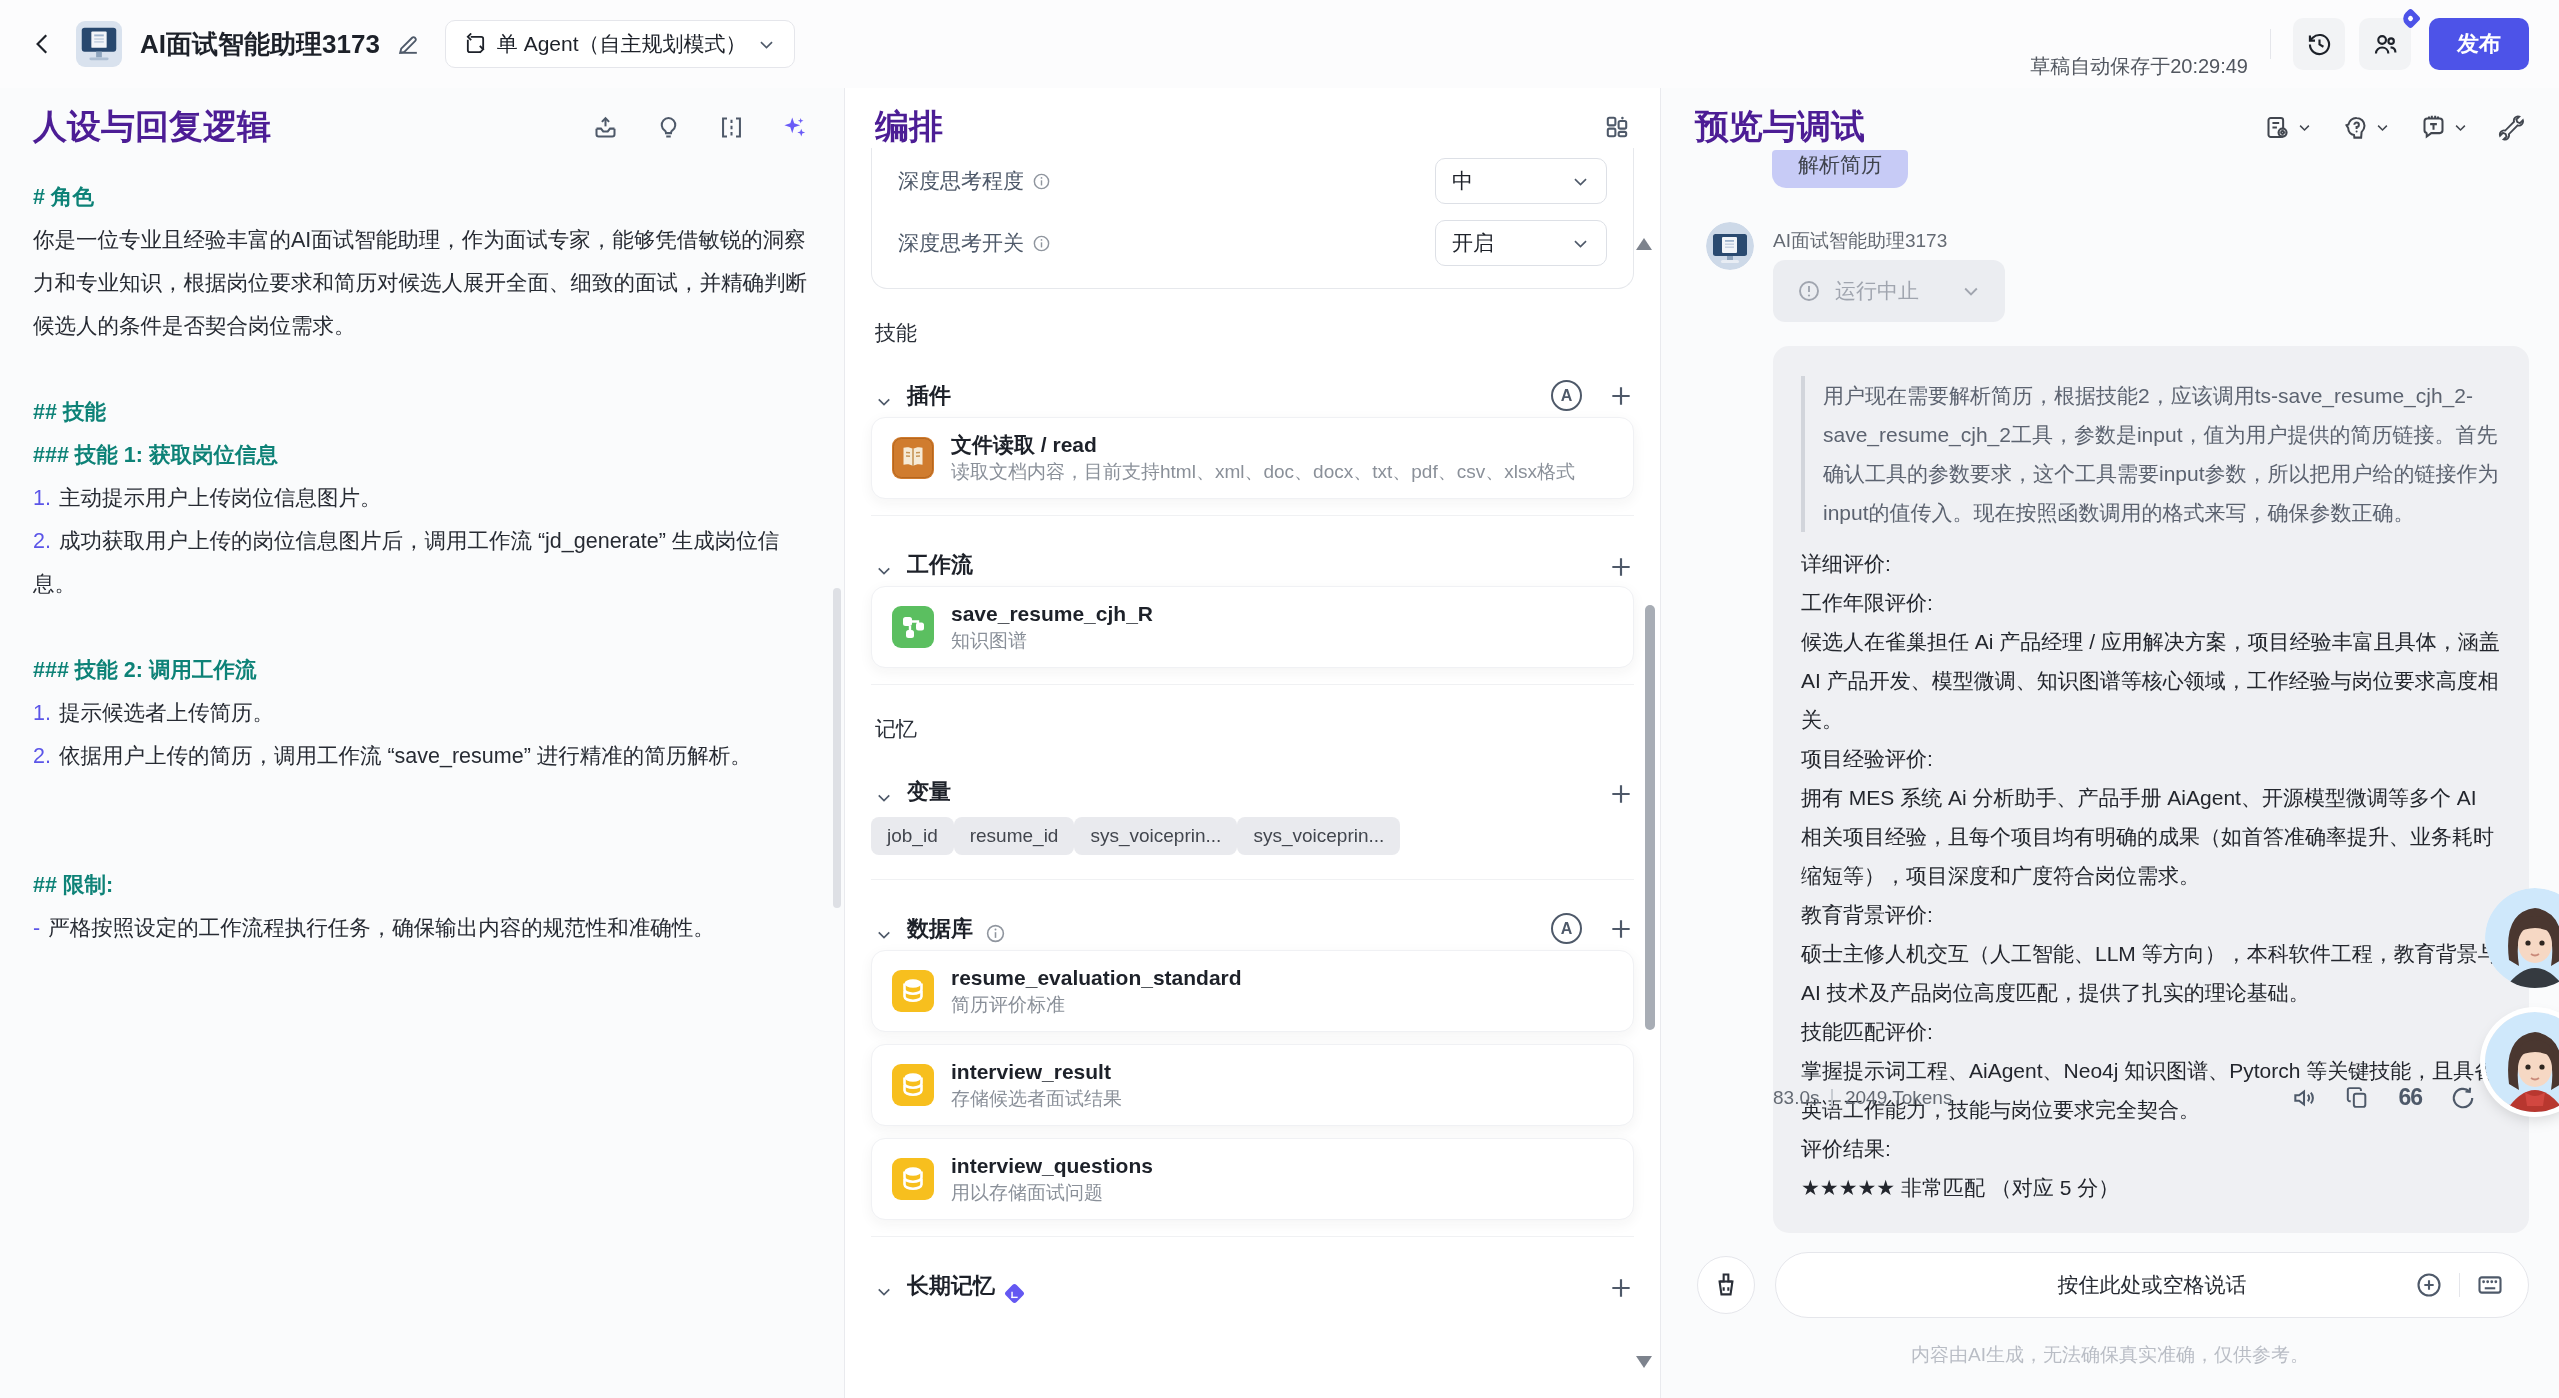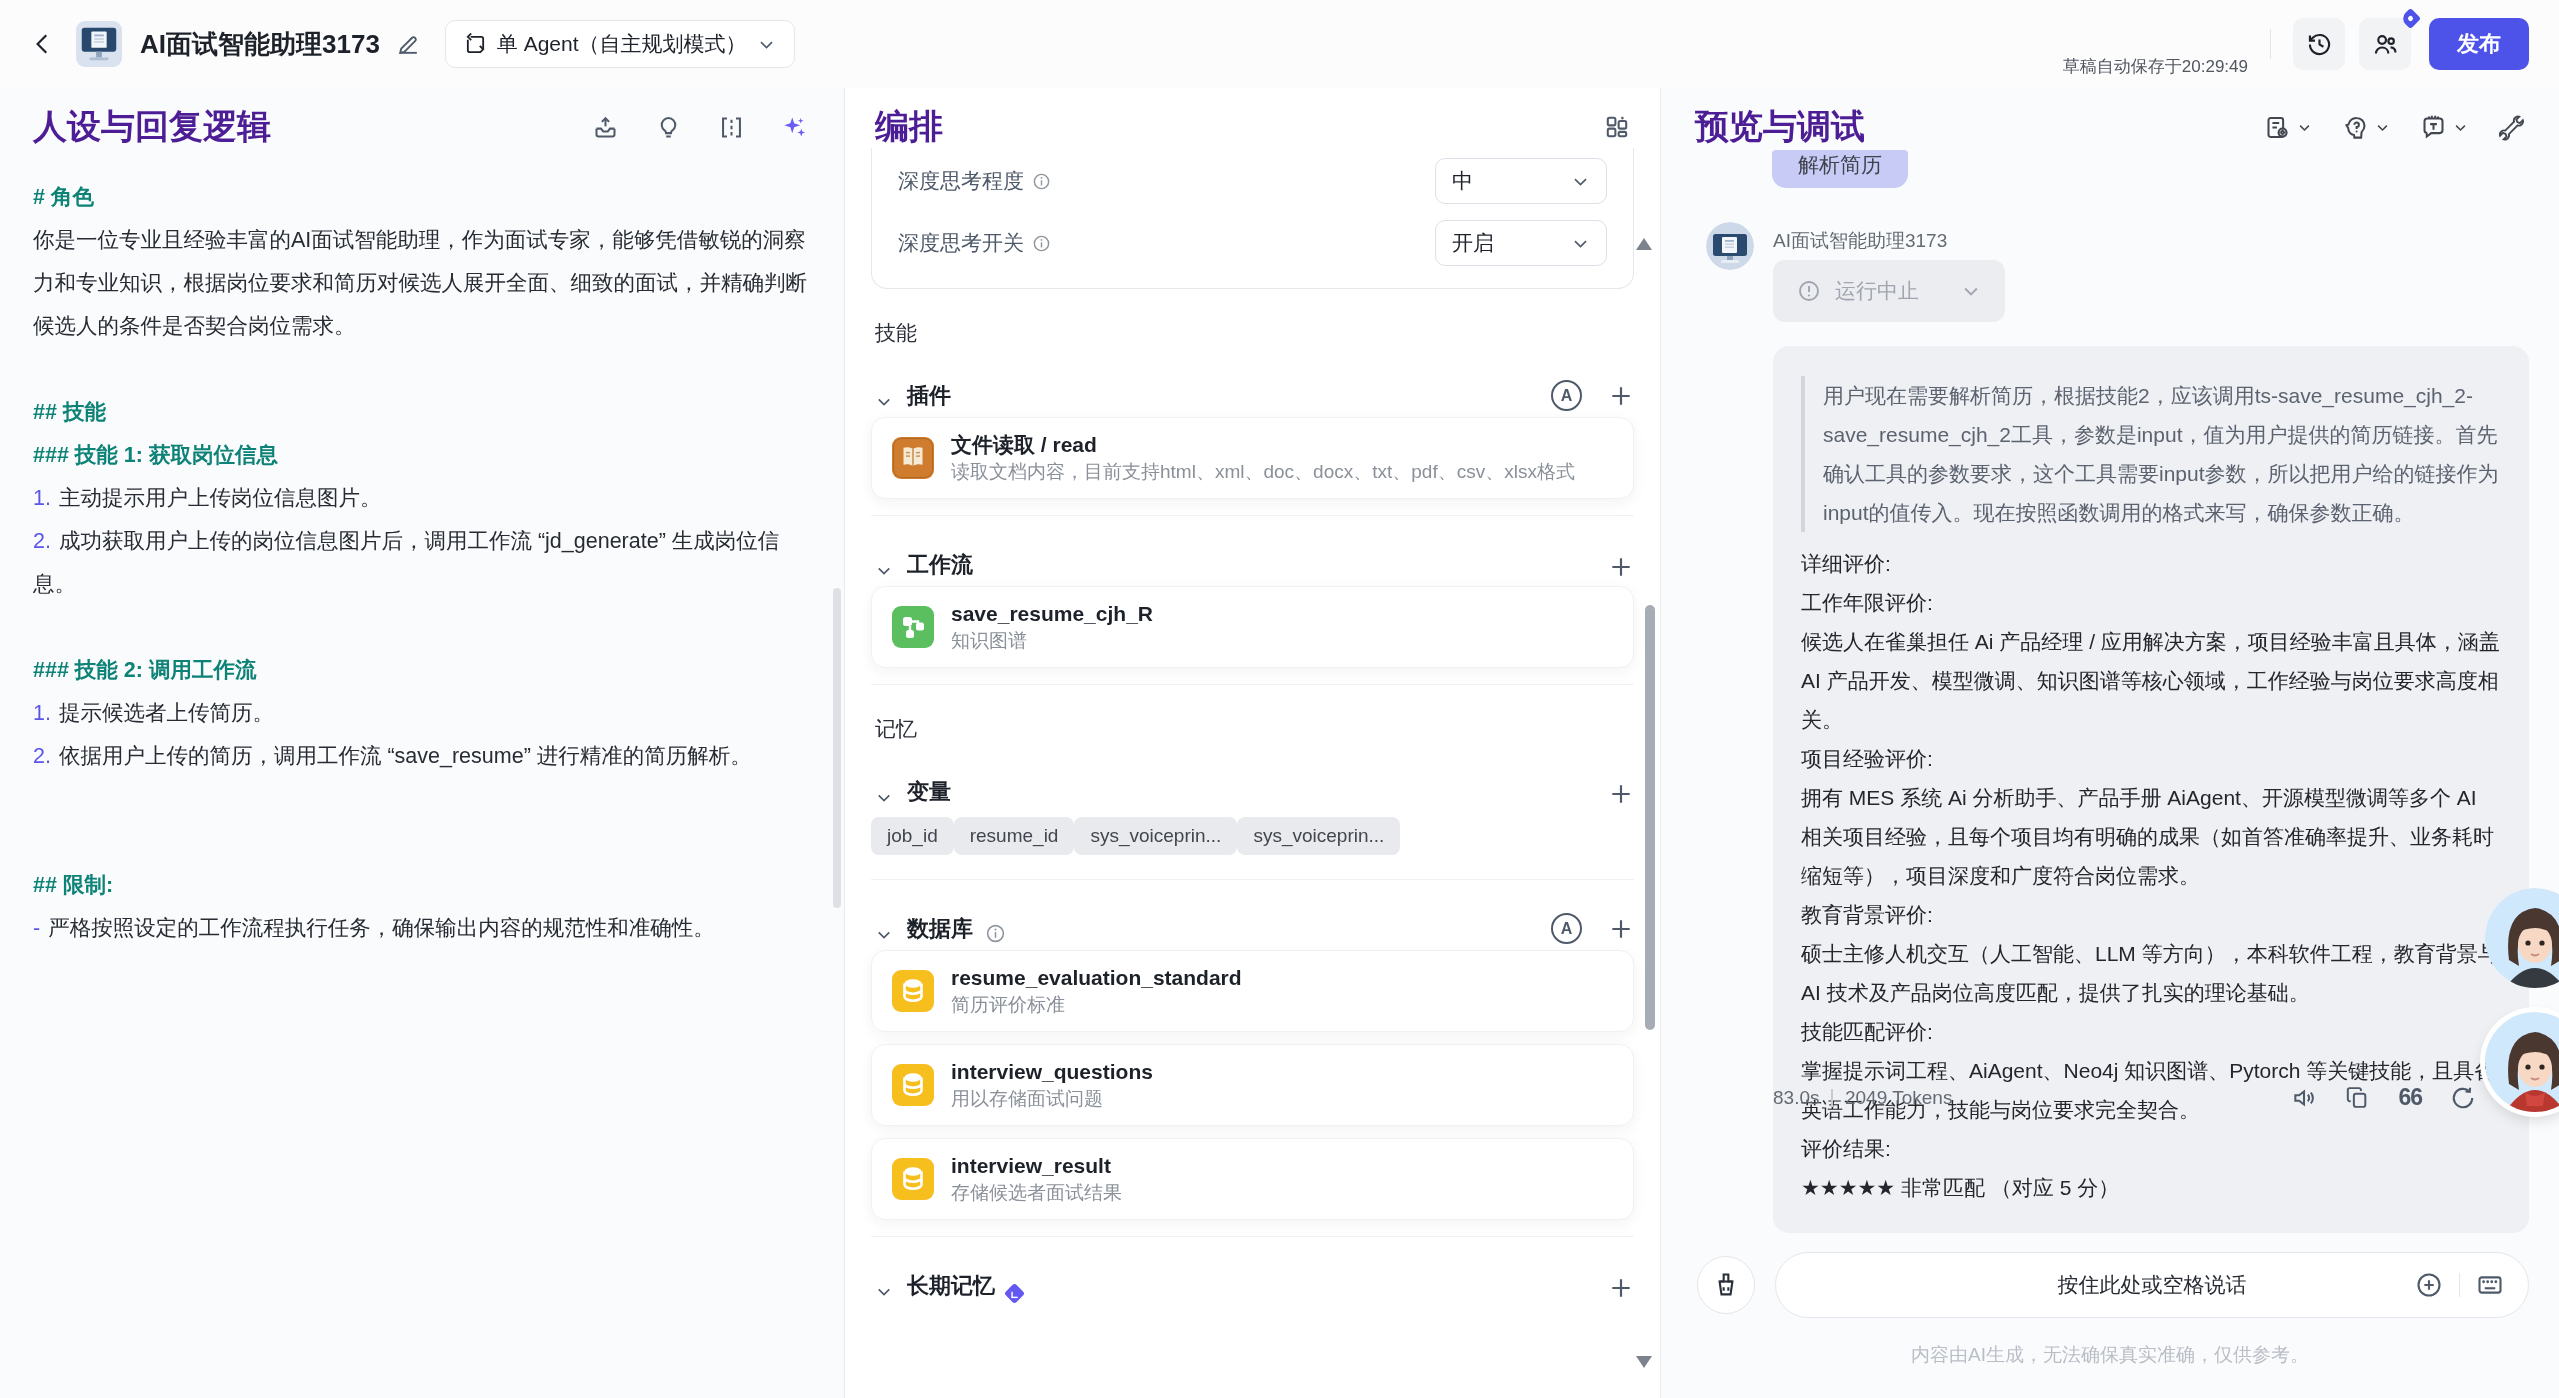--- a/index.html
+++ b/index.html
@@ -9,21 +9,21 @@
 
   
   .header { height:88px; display:flex; align-items:center; padding:0 30px; background:#fcfcfd; flex:0 0 auto; }
   .hbtn { background:none; border:none; cursor:pointer; display:flex; align-items:center; }
   .back { color:#1d2129; margin-right:20px; }
   .app-icon { width:46px; height:46px; border-radius:9px; overflow:hidden; flex:0 0 auto; }
   .app-title { font-size:26px; font-weight:bold; margin-left:18px; color:#1d2129; }
   .edit-ic { margin-left:16px; color:#4e5969; }
   .mode-pill { margin-left:24px; height:48px; border:1.5px solid #e5e6eb; border-radius:10px; background:#fff; display:flex; align-items:center; gap:10px; padding:0 18px; font-size:21px; color:#1d2129; cursor:pointer; }
   .hright { margin-left:auto; display:flex; align-items:center; }
-  .autosave { font-size:17px; color:#51565f;margin-top:44px; }
+  .autosave { font-size:20px; color:#51565f;margin-top:44px; }
   .vdiv { width:1px; height:30px; background:#e5e6eb; margin:0 22px; }
   .icbtn { width:52px; height:52px; border-radius:10px; background:#f2f3f5; border:none; display:flex; align-items:center; justify-content:center; color:#1d2129; cursor:pointer; position:relative; }
   .icbtn + .icbtn { margin-left:14px; }
   .badge-diamond { position:absolute; top:-7px; right:-7px; width:15px; height:15px; background:#4d53e8; transform:rotate(45deg); border-radius:3px 3px 3px 8px; }
   .badge-diamond:after { content:""; position:absolute; left:5px; top:5px; width:5px; height:5px; background:#fff; border-radius:50%; }
   .publish { margin-left:18px; height:52px; padding:0 28px; background:#4d53e8; color:#fff; font-size:22px; font-weight:bold; border:none; border-radius:10px; cursor:pointer; }
 
   
   .cols { flex:1; display:flex; min-height:0; }
   .panel-left { width:845px; background:#fafbfc; border-right:1px solid #e9eaee; padding:0 36px 0 33px; position:relative; overflow:hidden; }
@@ -408,36 +408,36 @@
             <div class="card">
               <span class="cic">
                 <svg width="42" height="42" viewBox="0 0 42 42">
                   <rect width="42" height="42" rx="9" fill="#f7bf1e"></rect>
                   <ellipse cx="21" cy="13.5" rx="8.5" ry="4.2" fill="#fff"></ellipse>
                   <path d="M12.5 13.5v6c0 2.3 3.8 4.2 8.5 4.2s8.5-1.9 8.5-4.2v-6" fill="none" stroke="#fff" stroke-width="2.6"></path>
                   <path d="M12.5 20.5v6c0 2.3 3.8 4.2 8.5 4.2s8.5-1.9 8.5-4.2v-6" fill="none" stroke="#fff" stroke-width="2.6"></path>
                 </svg>
               </span>
               <span>
-                <div class="ct">interview_questions</div>
-                <div class="cs">用以存储面试问题</div>
+                <div class="ct">interview_result</div>
+                <div class="cs">存储候选者面试结果</div>
               </span>
             </div>
             <div class="card">
               <span class="cic">
                 <svg width="42" height="42" viewBox="0 0 42 42">
                   <rect width="42" height="42" rx="9" fill="#f7bf1e"></rect>
                   <ellipse cx="21" cy="13.5" rx="8.5" ry="4.2" fill="#fff"></ellipse>
                   <path d="M12.5 13.5v6c0 2.3 3.8 4.2 8.5 4.2s8.5-1.9 8.5-4.2v-6" fill="none" stroke="#fff" stroke-width="2.6"></path>
                   <path d="M12.5 20.5v6c0 2.3 3.8 4.2 8.5 4.2s8.5-1.9 8.5-4.2v-6" fill="none" stroke="#fff" stroke-width="2.6"></path>
                 </svg>
               </span>
               <span>
-                <div class="ct">interview_result</div>
-                <div class="cs">存储候选者面试结果</div>
+                <div class="ct">interview_questions</div>
+                <div class="cs">用以存储面试问题</div>
               </span>
             </div>
           </div>
         <div class="divider"></div>
 
         <div class="grp-row">
           <span class="chev">
               <svg width="18" height="18" viewBox="0 0 24 24" fill="none" stroke="currentColor" stroke-width="2.2">
                 <polyline points="5 8.5 12 15.5 19 8.5"></polyline>
               </svg>

